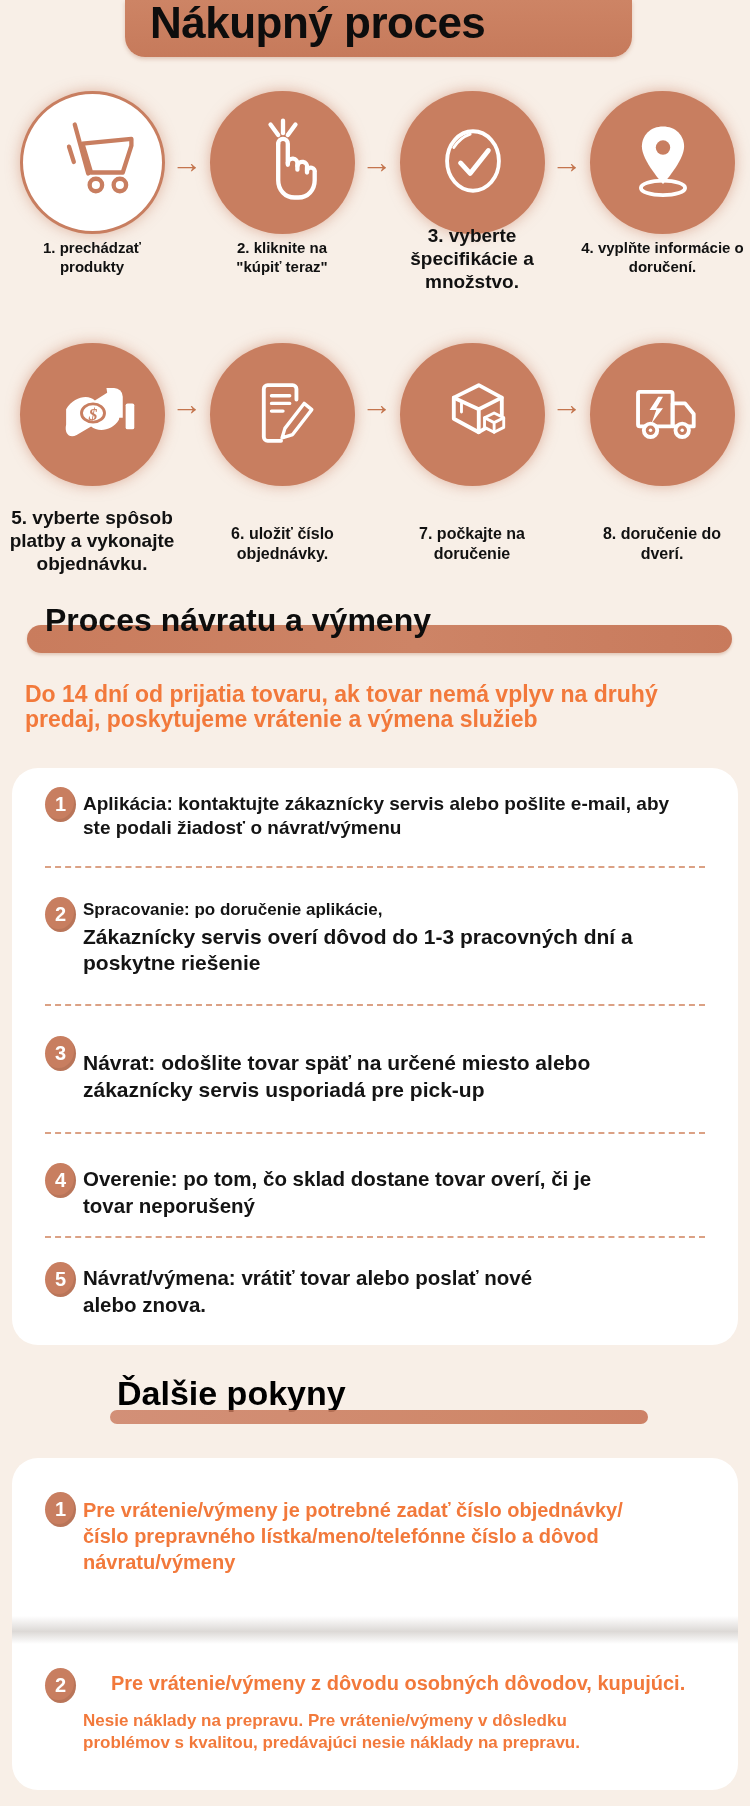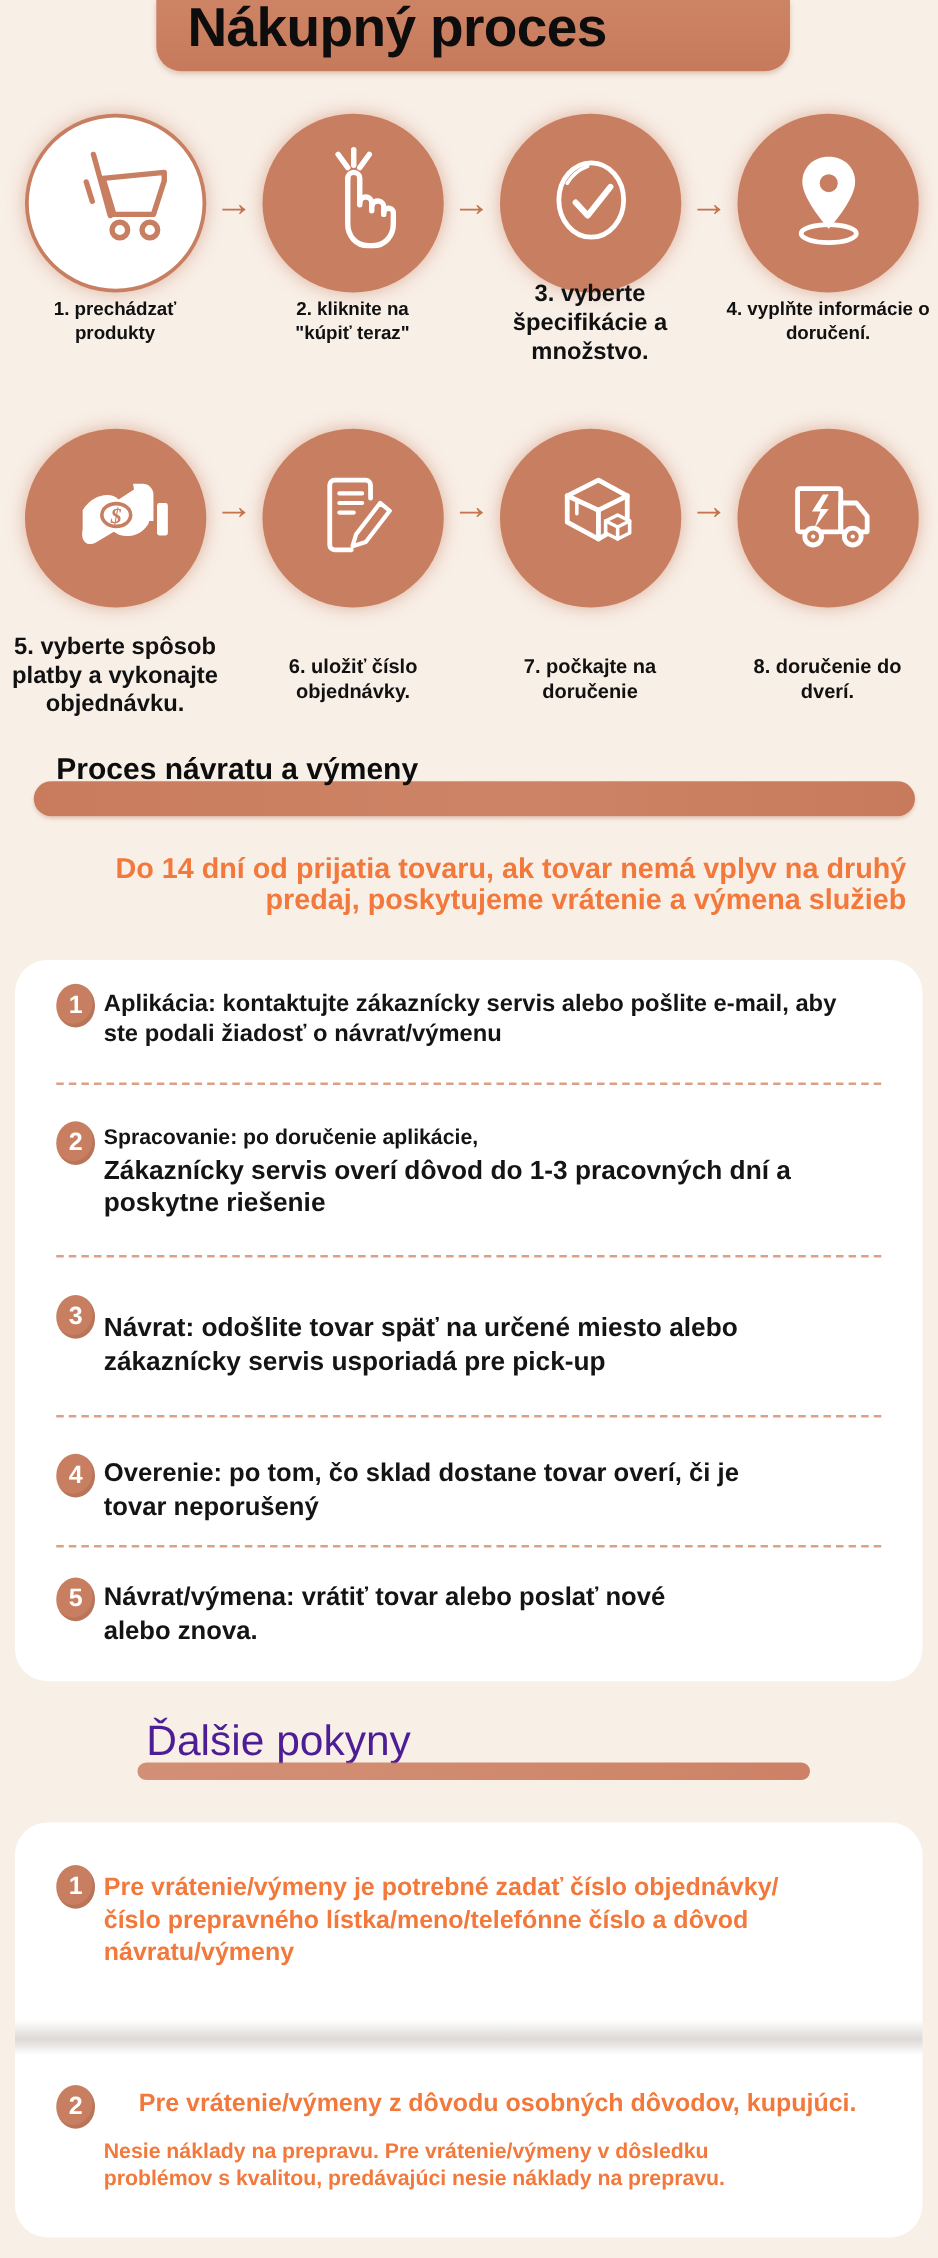--- a/index.html
+++ b/index.html
@@ -29,38 +29,38 @@
   .sl3{left:402px;top:224px;width:140px;font-size:19px;line-height:1.22;}
   .sl4{left:570px;top:238px;width:185px;font-size:15px;}
   .sl5{left:-8px;top:506px;width:200px;font-size:19px;line-height:1.22;}
   .sl6{left:210px;top:524px;width:145px;font-size:16px;}
   .sl7{left:412px;top:524px;width:120px;font-size:16px;}
   .sl8{left:602px;top:524px;width:120px;font-size:16px;}
 
   
   .banner2{position:absolute;left:27px;top:625px;width:705px;height:28px;border-radius:14px;
            background:linear-gradient(90deg,#c97c5d 0%,#cd8466 55%,#c87a5c 100%);box-shadow:0 2px 3px rgba(176,112,84,.3);}
-  .h2{position:absolute;left:45px;top:602px;width:660px;font-size:24px;font-weight:800;color:#0d0d0d;}
-  .subtitle{position:absolute;left:25px;top:682px;width:700px;text-align:right;font-size:23px;line-height:1.1;font-weight:800;color:#f2793b;}
+  .h2{position:absolute;left:45px;top:602px;width:660px;font-size:32px;font-weight:800;color:#0d0d0d;}
+  .subtitle{position:absolute;left:25px;top:682px;width:700px;text-align:left;font-size:23px;line-height:1.1;font-weight:800;color:#f2793b;}
 
   
   .card{position:absolute;left:12px;width:726px;background:#ffffff;border-radius:26px;}
   .card1{top:768px;height:577px;}
   .card2{top:1458px;height:332px;}
   .badge{position:absolute;left:33px;width:31px;height:35px;border-radius:50%;background:#c87e60;
          color:#fff;font-weight:800;font-size:20px;display:flex;align-items:center;justify-content:center;
          box-shadow:inset -2px -3px 0 rgba(0,0,0,.07);}
   .itext{position:absolute;left:71px;font-weight:800;color:#141414;}
   .dash{position:absolute;left:33px;width:660px;border-top:2px dashed #dba184;}
   .orange{color:#f2793b;}
   .carddivider{position:absolute;left:0;top:158px;width:726px;height:28px;
                background:linear-gradient(180deg,rgba(130,118,108,0) 0%,rgba(130,118,108,.28) 55%,rgba(130,118,108,0) 100%);}
 
   
-  .h3{position:absolute;left:117px;top:1374px;width:500px;font-size:34px;font-weight:400;color:#4c1d95;}
+  .h3{position:absolute;left:117px;top:1374px;width:500px;font-size:34px;font-weight:700;color:#000000;}
   .bar3{position:absolute;left:110px;top:1410px;width:538px;height:14px;border-radius:8px;
         background:linear-gradient(90deg,rgba(200,117,88,.78) 0%,rgba(205,130,99,.95) 70%,rgba(200,117,88,.9) 100%);}
 </style>
 </head>
 <body>
 
 <div id="root" data-name="infographic-page">
 
   <div class="banner1-shadow" data-name="title-banner-top-strip"></div>
   <div class="banner1" data-name="title-banner"></div>

